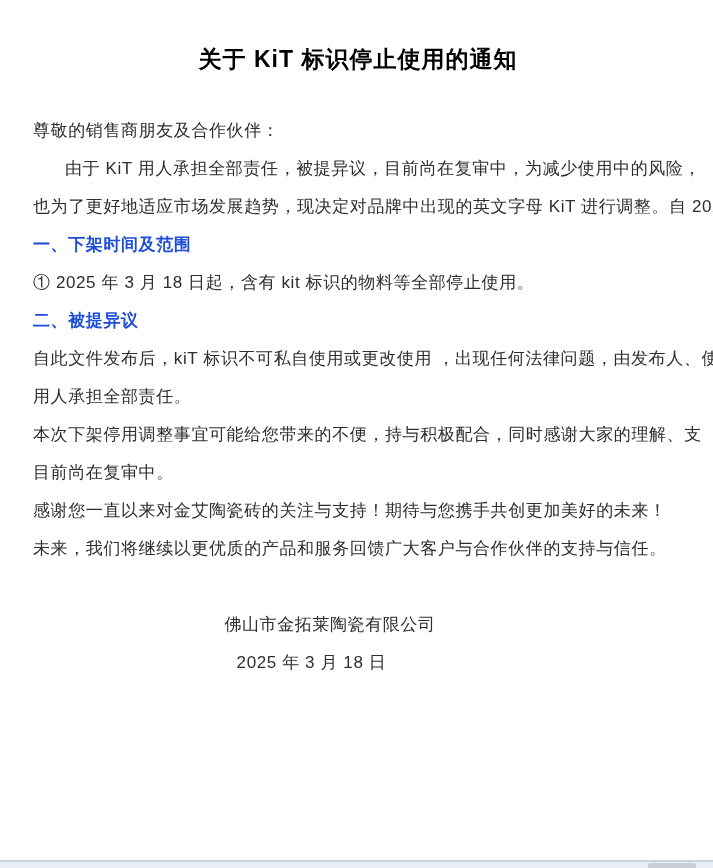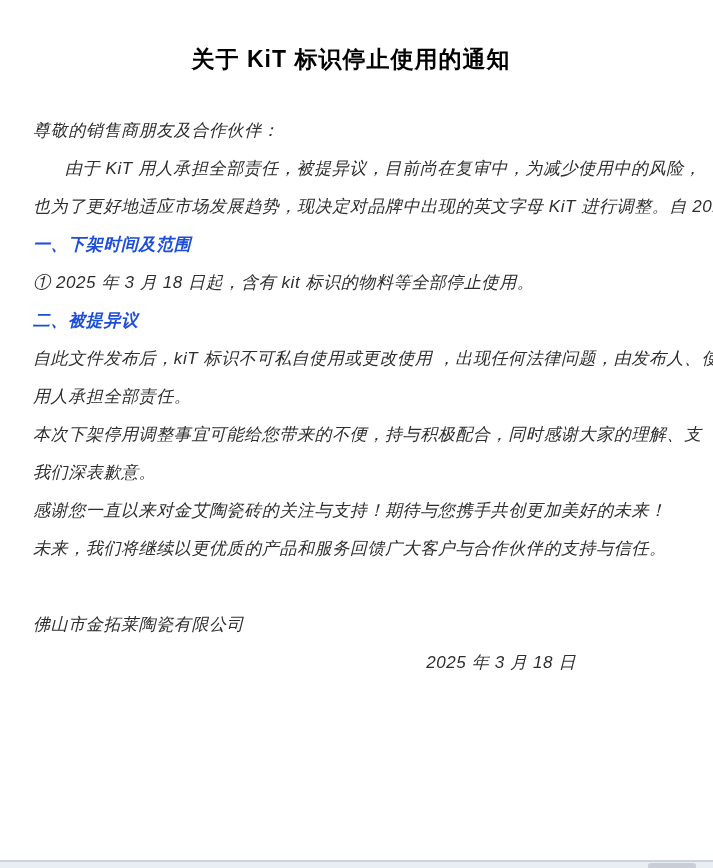--- a/index.html
+++ b/index.html
@@ -14,57 +14,56 @@
     overflow: hidden;
     font-family: "Liberation Sans", sans-serif;
   }
   .page {
     position: absolute;
     inset: 0;
     background: #ffffff;
     color: #262626;
   }
   .content {
-    padding: 0 44px 0 33px;
+    padding: 0 30px 0 33px;
   }
   .title {
     margin: 44px 0 0 0;
     line-height: 30px;
     font-size: 23px;
     font-weight: 700;
     letter-spacing: 1px;
     text-align: center;
     color: #000000;
   }
   .line {
     display: block;
     font-size: 17px;
     line-height: 38px;
     letter-spacing: 0.6px;
     white-space: nowrap;
     color: #2e2e2e;
-    font-style: italic;
   }
   .greeting {
     margin-top: 38px;
   }
   .indent {
     text-indent: 32px;
   }
   .heading {
     font-weight: 700;
     color: #1d4ed8;
   }
   .sig-company {
     margin-top: 38px;
-    text-align: left;
+    text-align: center;
     padding-right: 56px;
   }
   .sig-date {
-    text-align: right;
+    text-align: center;
     padding-right: 93px;
   }
   .bottom-bar {
     position: absolute;
     left: 0;
     right: 0;
     bottom: 0;
     height: 8px;
     background: #e9eef4;
     border-top: 2px solid #ccd3da;
@@ -93,21 +92,21 @@
     <span class="line indent">由于 KiT 用人承担全部责任，被提异议，目前尚在复审中，为减少使用中的风险，</span>
     <span class="line">也为了更好地适应市场发展趋势，现决定对品牌中出现的英文字母 KiT 进行调整。自 2025</span>
 
     <span class="line heading">一、下架时间及范围</span>
     <span class="line">① 2025 年 3 月 18 日起，含有 kit 标识的物料等全部停止使用。</span>
 
     <span class="line heading">二、被提异议</span>
     <span class="line">自此文件发布后，kiT 标识不可私自使用或更改使用 ，出现任何法律问题，由发布人、使</span>
     <span class="line">用人承担全部责任。</span>
     <span class="line">本次下架停用调整事宜可能给您带来的不便，持与积极配合，同时感谢大家的理解、支</span>
-    <span class="line">我们深表歉意。</span>
+    <span class="line">目前尚在复审中。</span>
     <span class="line">感谢您一直以来对金艾陶瓷砖的关注与支持！期待与您携手共创更加美好的未来！</span>
     <span class="line">未来，我们将继续以更优质的产品和服务回馈广大客户与合作伙伴的支持与信任。</span>
 
     <span class="line sig-company">佛山市金拓莱陶瓷有限公司</span>
     <span class="line sig-date">2025 年 3 月 18 日</span>
 
   </div>
 
   <div class="bottom-bar">
     <div class="bottom-bar-smudge"></div>

